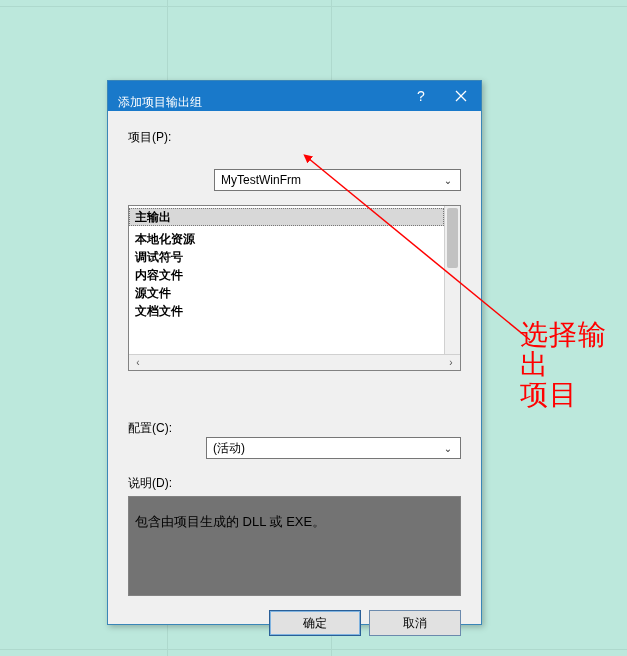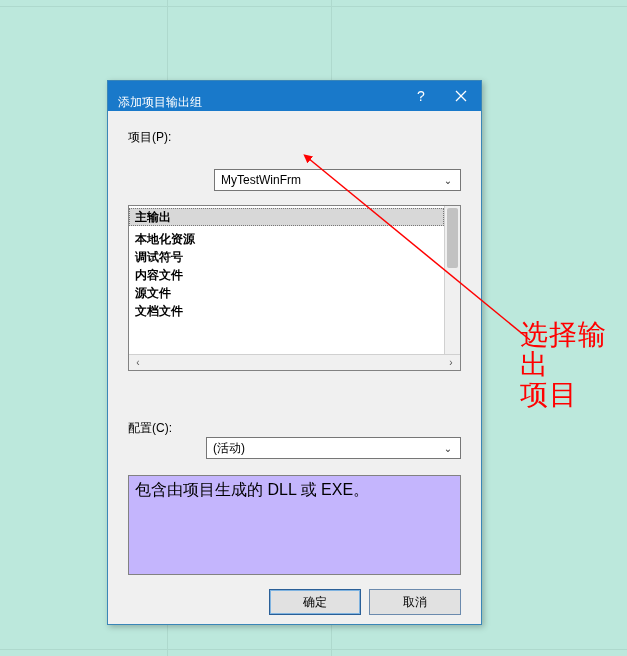--- a/index.html
+++ b/index.html
@@ -68,23 +68,23 @@
 
     .hscroll { height:16px; background:#f0f0f0; border-top:1px solid #d0d0d0; display:flex; align-items:center; justify-content:space-between; padding:0 3px; color:#555; font-size:10px; }
     .hscroll .har { width:12px; text-align:center; cursor:default; }
 
     .config-row { display:flex; align-items:center; margin:22px 0 16px 0; }
     .config-row .lbl { width:78px; }
 
     .desc-lbl { margin-bottom:4px; color:#000; }
     .textarea {
       width:100%; height:100px;
-      border:1px solid #828282; background:#c4b5fd;
-      padding:4px 6px; color:#000;
-      resize:none; font-family:inherit; font-size:16px;
+      border:1px solid #828282; background:#737373;
+      padding:16px 6px; color:#000;
+      resize:none; font-family:inherit; font-size:13px;
       overflow:auto;
     }
 
     .footer { display:flex; justify-content:flex-end; gap:8px; margin-top:auto; padding-top:14px; }
     .btn {
       width:92px; height:26px;
       border:1px solid #6b8aad;
       background:#e1e1e1;
       display:flex; align-items:center; justify-content:center;
       cursor:pointer; color:#000;
@@ -152,20 +152,21 @@
     </div>
 
     <div class="config-row">
       <span class="lbl">配置(C):</span>
       <div class="combo">
         <span class="val">(活动)</span>
         <span class="arrow">⌄</span>
       </div>
     </div>
 
+    <div class="desc-lbl">说明(D):</div>
     <textarea class="textarea" readonly="" style="">包含由项目生成的 DLL 或 EXE。</textarea>
 
     <div class="footer">
       <div class="btn default">
         <span>确定</span>
       </div>
       <div class="btn">
         <span>取消</span>
       </div>
     </div>

